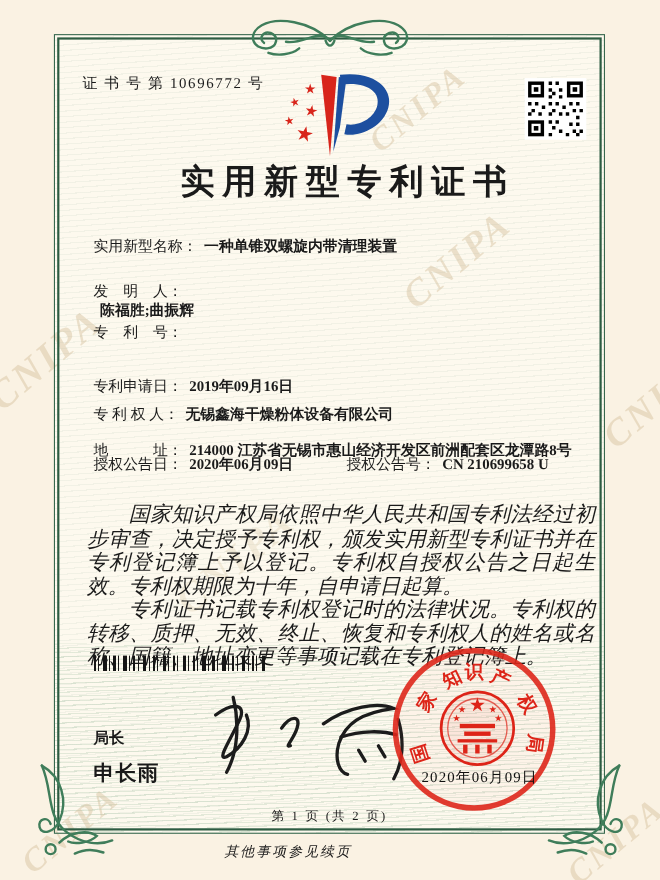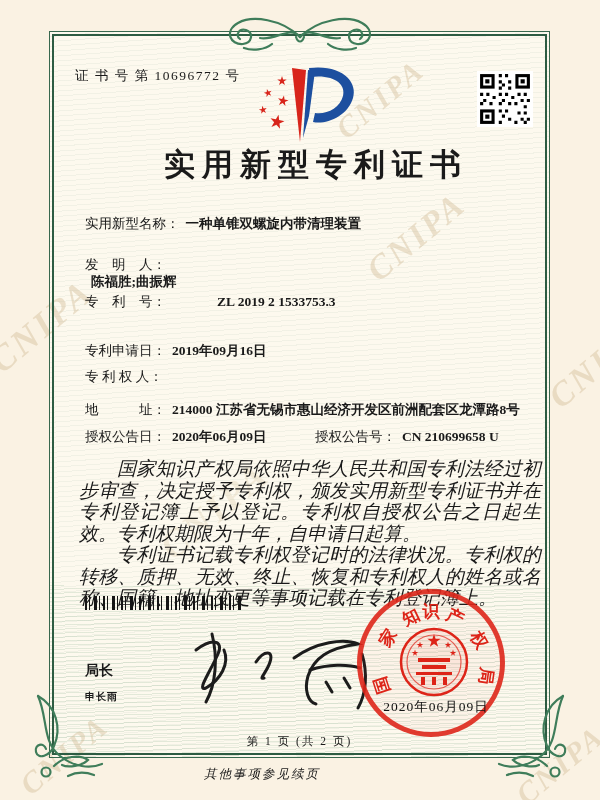--- a/index.html
+++ b/index.html
@@ -37,36 +37,36 @@
   .qr{position:absolute;left:477px;top:71px;width:54px;height:54px;background:#fff;padding:1px;}
 
   .title{position:absolute;left:0;top:144px;width:600px;text-align:center;
          font-size:31px;font-weight:700;letter-spacing:7px;padding-left:16px;}
 
   .row{position:absolute;left:85px;width:462px;display:flex;font-size:13.5px;line-height:17px;}
   .row .lab{white-space:nowrap;flex:none;}
   .row .val{font-weight:600;margin-left:6px;}
   .r0{top:215px;} .r1{top:256px;flex-direction:column;} .r2{top:293px;gap:45px;} .r3{top:330px;margin-top:12px;} .r4{top:368px;} .r5{top:401px;}
   .r5 .val{max-width:348px;}
-  .grant{top:428px;}
+  .grant{top:413px;}
   .grant .g2{position:absolute;left:230px;display:flex;}
   .grant .g2 .val{margin-left:6px;font-weight:600;}
 
   .paras{position:absolute;left:79px;top:458px;width:462px;font-size:19px;line-height:21.5px;
          font-style:italic;text-align:justify;}
   .paras p{margin:0;text-indent:2em;}
 
   .barcode{position:absolute;left:85px;top:596px;width:156px;height:14px;
     background:repeating-linear-gradient(90deg,#151515 0 2px,transparent 2px 4px,#151515 4px 5px,
       transparent 5px 9px,#151515 9px 12px,transparent 12px 14px,#151515 14px 15px,transparent 15px 18px);}
 
   .director-title{position:absolute;left:85px;top:662px;font-family:"Liberation Sans",sans-serif;
         font-size:14px;font-weight:700;}
   .director-name{position:absolute;left:85px;top:690px;font-family:"Liberation Sans",sans-serif;
-        font-size:10px;font-weight:700;letter-spacing:1px;}
+        font-size:19px;font-weight:700;letter-spacing:1px;}
   .sig{position:absolute;left:172px;top:618px;}
 
   
   .seal{position:absolute;left:357px;top:589px;width:148px;height:148px;border-radius:50%;
         border:5px solid rgba(222,38,26,.9);box-sizing:border-box;background:rgba(255,70,50,.03);}
   .sc{position:absolute;font-size:17px;font-weight:700;color:#dd2418;transform:translate(-50%,-50%);}
   .sc1{left:20px;top:91px;transform:translate(-50%,-50%) rotate(-108deg);}
   .sc2{left:26px;top:44px;transform:translate(-50%,-50%) rotate(-58deg);}
   .sc3{left:49px;top:23px;transform:translate(-50%,-50%) rotate(-26deg);}
   .sc4{left:69px;top:17px;transform:translate(-50%,-50%);}
@@ -176,28 +176,28 @@
   <div class="row r0">
     <span class="lab">实用新型名称：</span>
     <span class="val">一种单锥双螺旋内带清理装置</span>
   </div>
   <div class="row r1">
     <span class="lab">发　明　人：</span>
     <span class="val">陈福胜;曲振辉</span>
   </div>
   <div class="row r2">
     <span class="lab">专　利　号：</span>
-    <span class="val">ZL 2019 2 1533753.3</span>
   </div>
   <div class="row r3">
     <span class="lab">专利申请日：</span>
     <span class="val">2019年09月16日</span>
   </div>
   <div class="row r4">
     <span class="lab">专 利 权 人：</span>
+    <span class="val">无锡鑫海干燥粉体设备有限公司</span>
   </div>
   <div class="row r5">
     <span class="lab">地　　　址：</span>
     <span class="val">214000 江苏省无锡市惠山经济开发区前洲配套区龙潭路8号</span>
   </div>
   <div class="row grant">
     <span class="lab">授权公告日：</span>
     <span class="val">2020年06月09日</span>
     <span class="g2">
       <span class="lab">授权公告号：</span>

